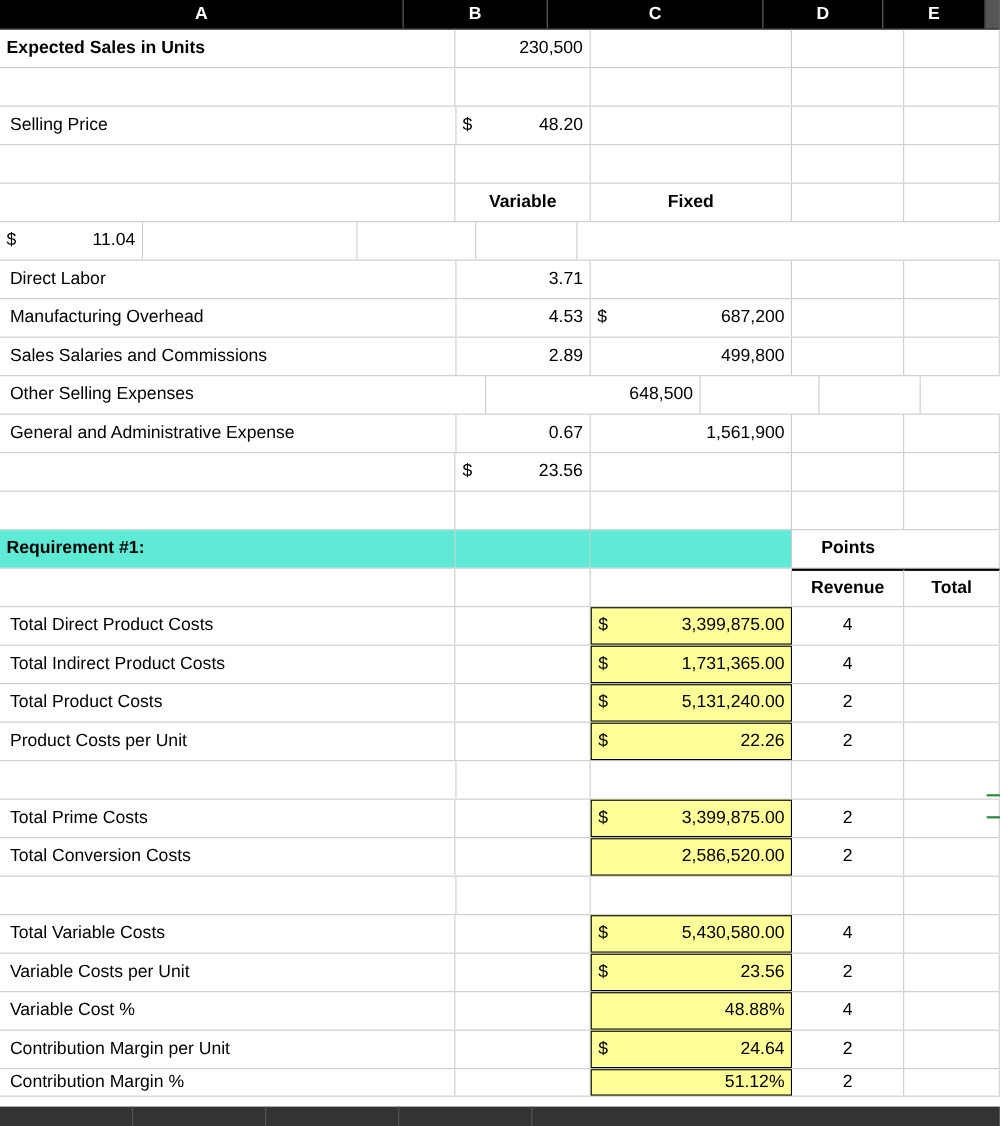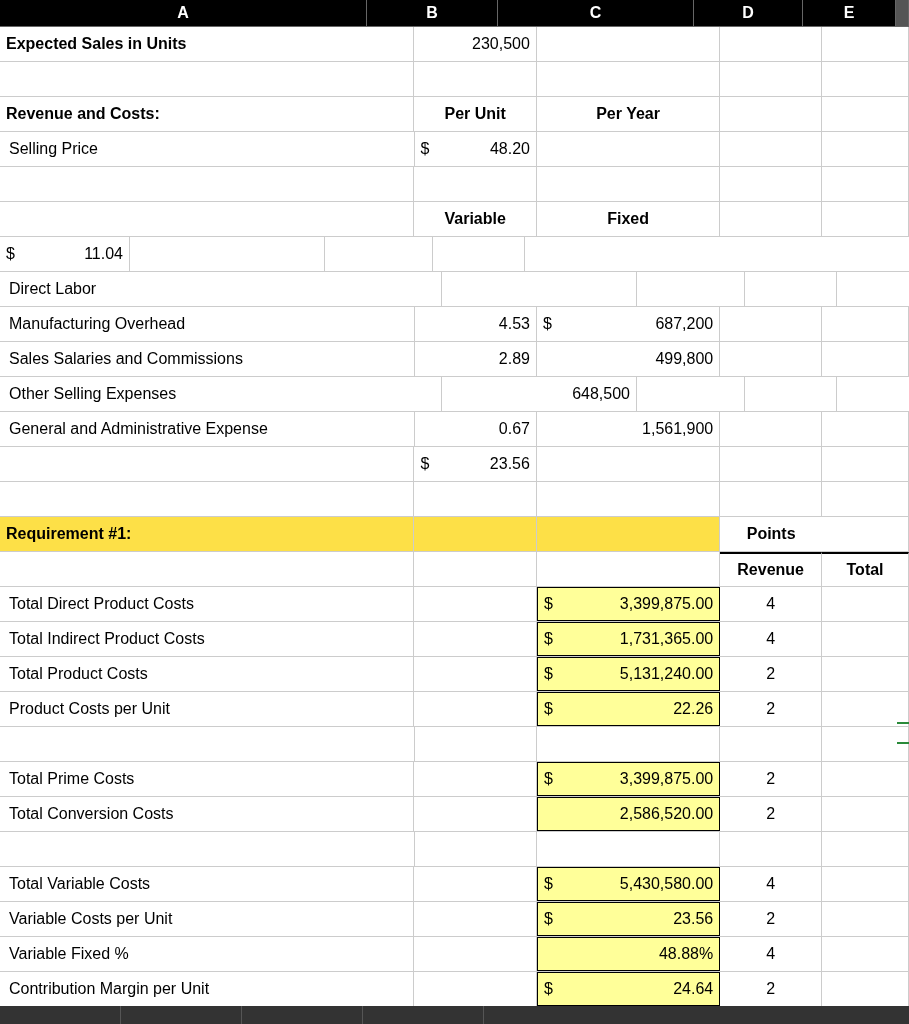--- a/index.html
+++ b/index.html
@@ -24,21 +24,21 @@
 .cell.colD{width:108px}
 .cell.colE{width:92px}
 
 .bold{font-weight:bold}
 .center{justify-content:center;text-align:center}
 .right{justify-content:flex-end}
 .ind1{padding-left:9px}
 .gone-r{border-right:none}
 
 
-.hl{background:#fde047}
+.hl{background:#5eead4}
 .hlcell{background:#ffff99;border:1px solid #000;box-sizing:border-box}
 
 
 .money{justify-content:space-between}
 .money .sign{margin-right:8px}
 
 
 .pts-under{border-top:2px solid #000}
 
 
@@ -70,27 +70,20 @@
     <div class="cell colE"></div>
   </div>
   <div class="row">
     <div class="cell colA"></div>
     <div class="cell colB"></div>
     <div class="cell colC"></div>
     <div class="cell colD"></div>
     <div class="cell colE"></div>
   </div>
 
-  <div class="row">
-    <div class="cell colA bold">Revenue and Costs:</div>
-    <div class="cell colB bold center">Per Unit</div>
-    <div class="cell colC bold center">Per Year</div>
-    <div class="cell colD"></div>
-    <div class="cell colE"></div>
-  </div>
 
   <div class="row">
     <div class="cell colA ind1">Selling Price</div>
     <div class="cell colB money">
         <span class="sign">$</span>
         <span>48.20</span>
       </div>
     <div class="cell colC"></div>
     <div class="cell colD"></div>
     <div class="cell colE"></div>
@@ -115,20 +108,21 @@
     <div class="cell colB money">
         <span class="sign">$</span>
         <span>11.04</span>
       </div>
     <div class="cell colC"></div>
     <div class="cell colD"></div>
     <div class="cell colE"></div>
   </div>
   <div class="row">
     <div class="cell colA ind1">Direct Labor</div>
+    <div class="cell colB right">3.71</div>
     <div class="cell colC"></div>
     <div class="cell colD"></div>
     <div class="cell colE"></div>
   </div>
   <div class="row">
     <div class="cell colA ind1">Manufacturing Overhead</div>
     <div class="cell colB right">4.53</div>
     <div class="cell colC money">
         <span class="sign">$</span>
         <span>687,200</span>
@@ -278,21 +272,21 @@
         <div class="cell colA ind1">Variable Costs per Unit</div>
         <div class="cell colB"></div>
         <div class="cell colC hlcell money">
           <span class="sign">$</span>
           <span>23.56</span>
         </div>
         <div class="cell colD center">2</div>
         <div class="cell colE"></div>
       </div>
       <div class="row">
-        <div class="cell colA ind1">Variable Fixed %</div>
+        <div class="cell colA ind1">Variable Cost %</div>
         <div class="cell colB"></div>
         <div class="cell colC hlcell money">
           <span class="sign"></span>
           <span>48.88%</span>
         </div>
         <div class="cell colD center">4</div>
         <div class="cell colE"></div>
       </div>
       <div class="row">
         <div class="cell colA ind1">Contribution Margin per Unit</div>

